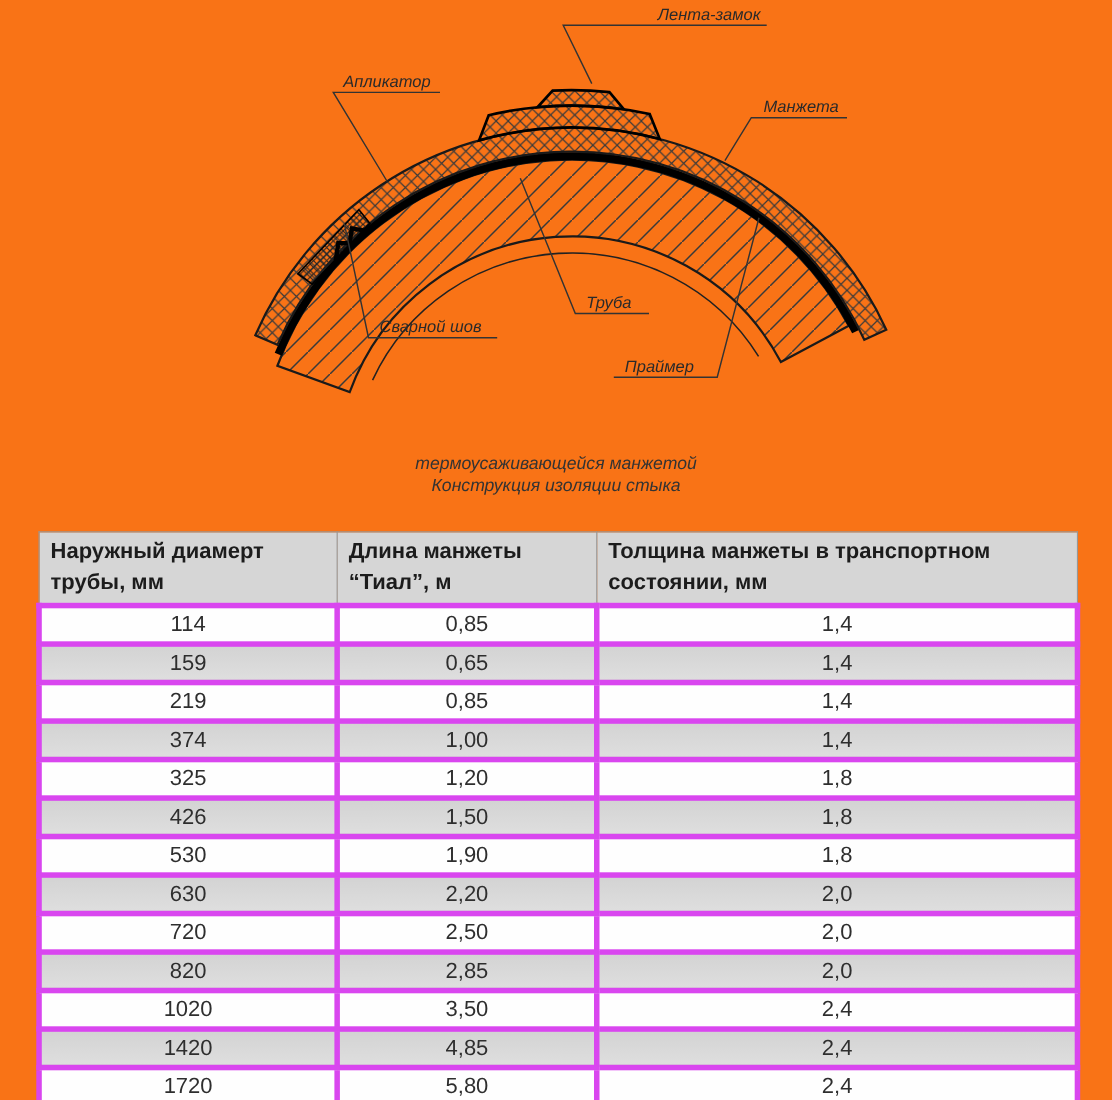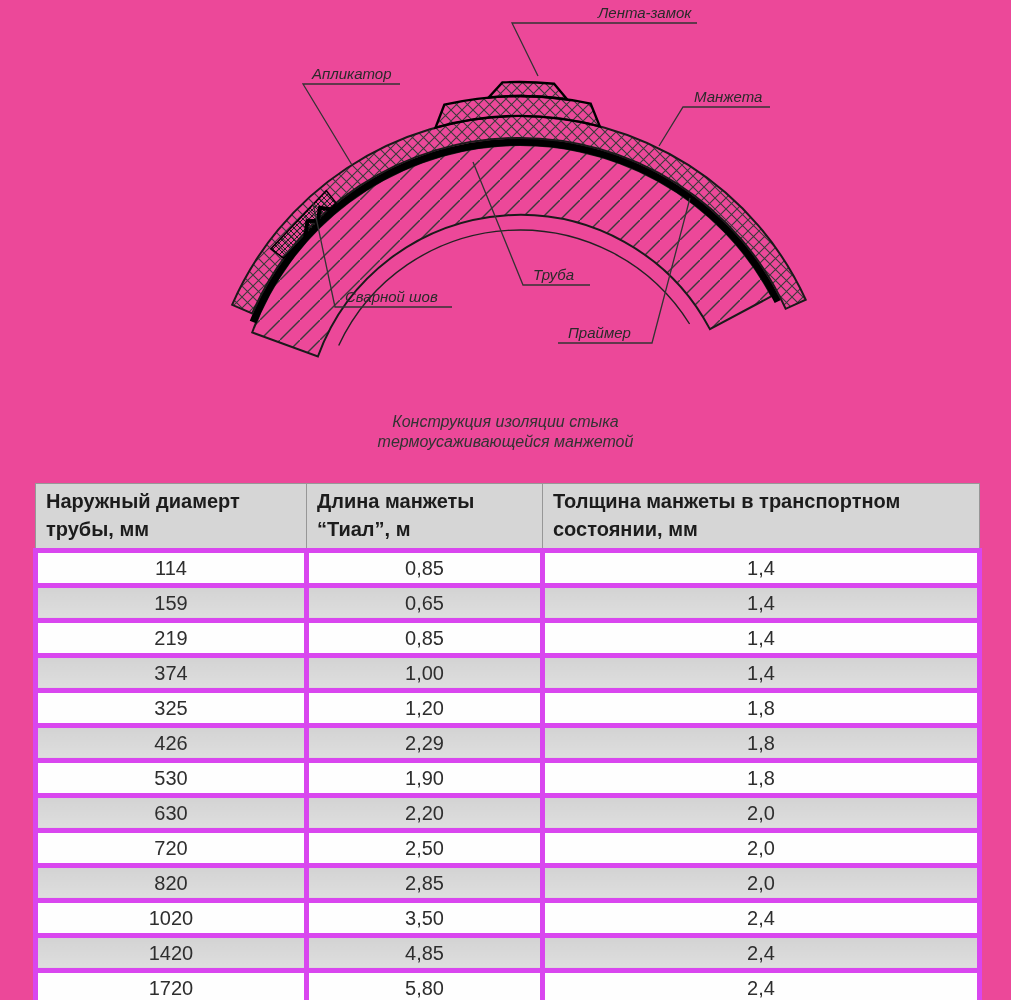--- a/index.html
+++ b/index.html
@@ -1,16 +1,16 @@
 <!DOCTYPE html>
 <html><head>
 <meta charset="utf-8">
 <style>
   html,body{margin:0;padding:0;background:#ffffff;}
-  #page{position:relative;width:1011px;height:1000px;background:#ec4899;overflow:hidden;
+  #page{position:relative;width:1011px;height:1000px;background:#f97316;overflow:hidden;
         font-family:"Liberation Sans",sans-serif;}
 
   
   #drawing{position:absolute;left:0;top:0;}
   .lbl{font-family:"Liberation Sans",sans-serif;font-style:italic;font-size:15px;fill:#2a2a2a;}
   .leader{stroke:#333;stroke-width:1.3;fill:none;}
   .band-outline{stroke:#1a1a1a;stroke-width:2;}
   .thin-arc{stroke:#222;stroke-width:1.4;fill:none;}
 
   #caption{position:absolute;left:0;top:412px;width:1011px;text-align:center;
@@ -69,22 +69,22 @@
 
     <text class="lbl" x="598" y="18">Лента-замок</text>
     <text class="lbl" x="312" y="79">Апликатор</text>
     <text class="lbl" x="694" y="102">Манжета</text>
     <text class="lbl" x="533" y="280">Труба</text>
     <text class="lbl" x="345" y="302">Сварной шов</text>
     <text class="lbl" x="568" y="338">Праймер</text>
   </svg>
 
   <div id="caption">
+    <div>термоусаживающейся манжетой</div>
     <div>Конструкция изоляции стыка</div>
-    <div>термоусаживающейся манжетой</div>
   </div>
 
   <table id="spec-table">
     <colgroup>
       <col style="width:271px">
         <col style="width:236px">
         <col style="width:437px">
     </colgroup>
     <thead>
       <tr>
@@ -117,21 +117,21 @@
           <td>1,00</td>
           <td>1,4</td>
         </tr>
         <tr>
           <td>325</td>
           <td>1,20</td>
           <td>1,8</td>
         </tr>
         <tr>
           <td>426</td>
-          <td>2,29</td>
+          <td>1,50</td>
           <td>1,8</td>
         </tr>
         <tr>
           <td>530</td>
           <td>1,90</td>
           <td>1,8</td>
         </tr>
         <tr>
           <td>630</td>
           <td>2,20</td>

